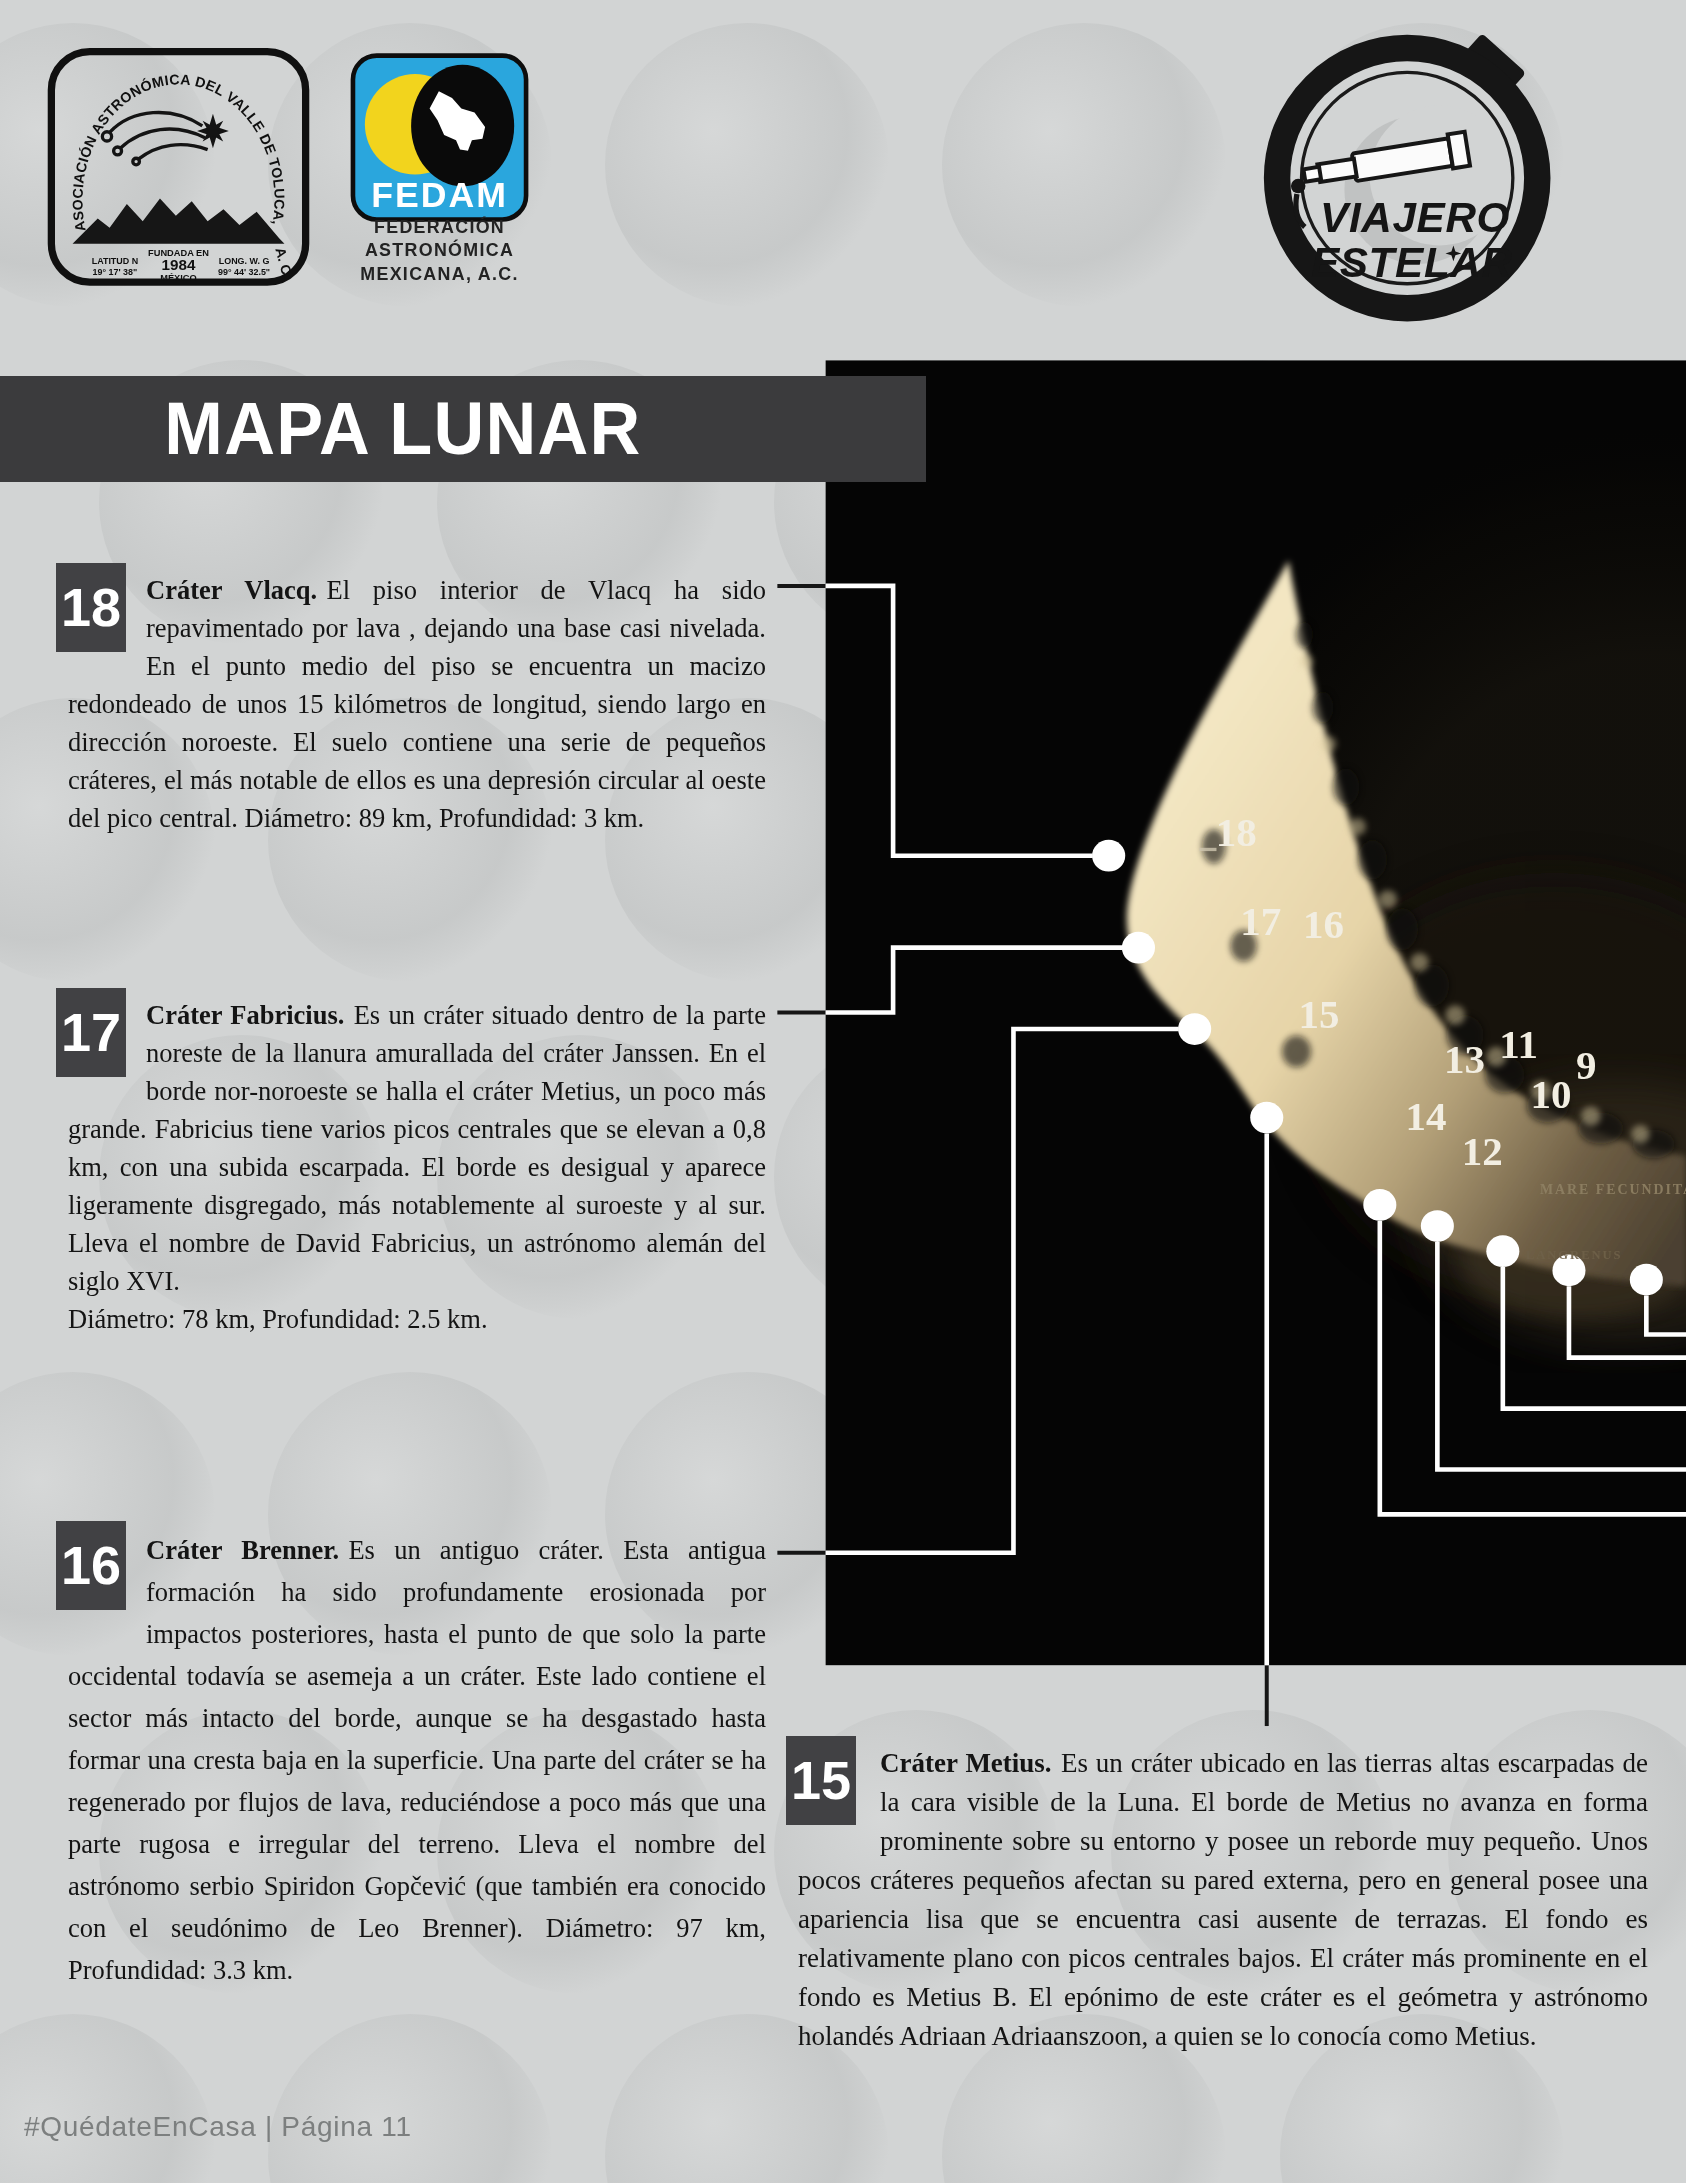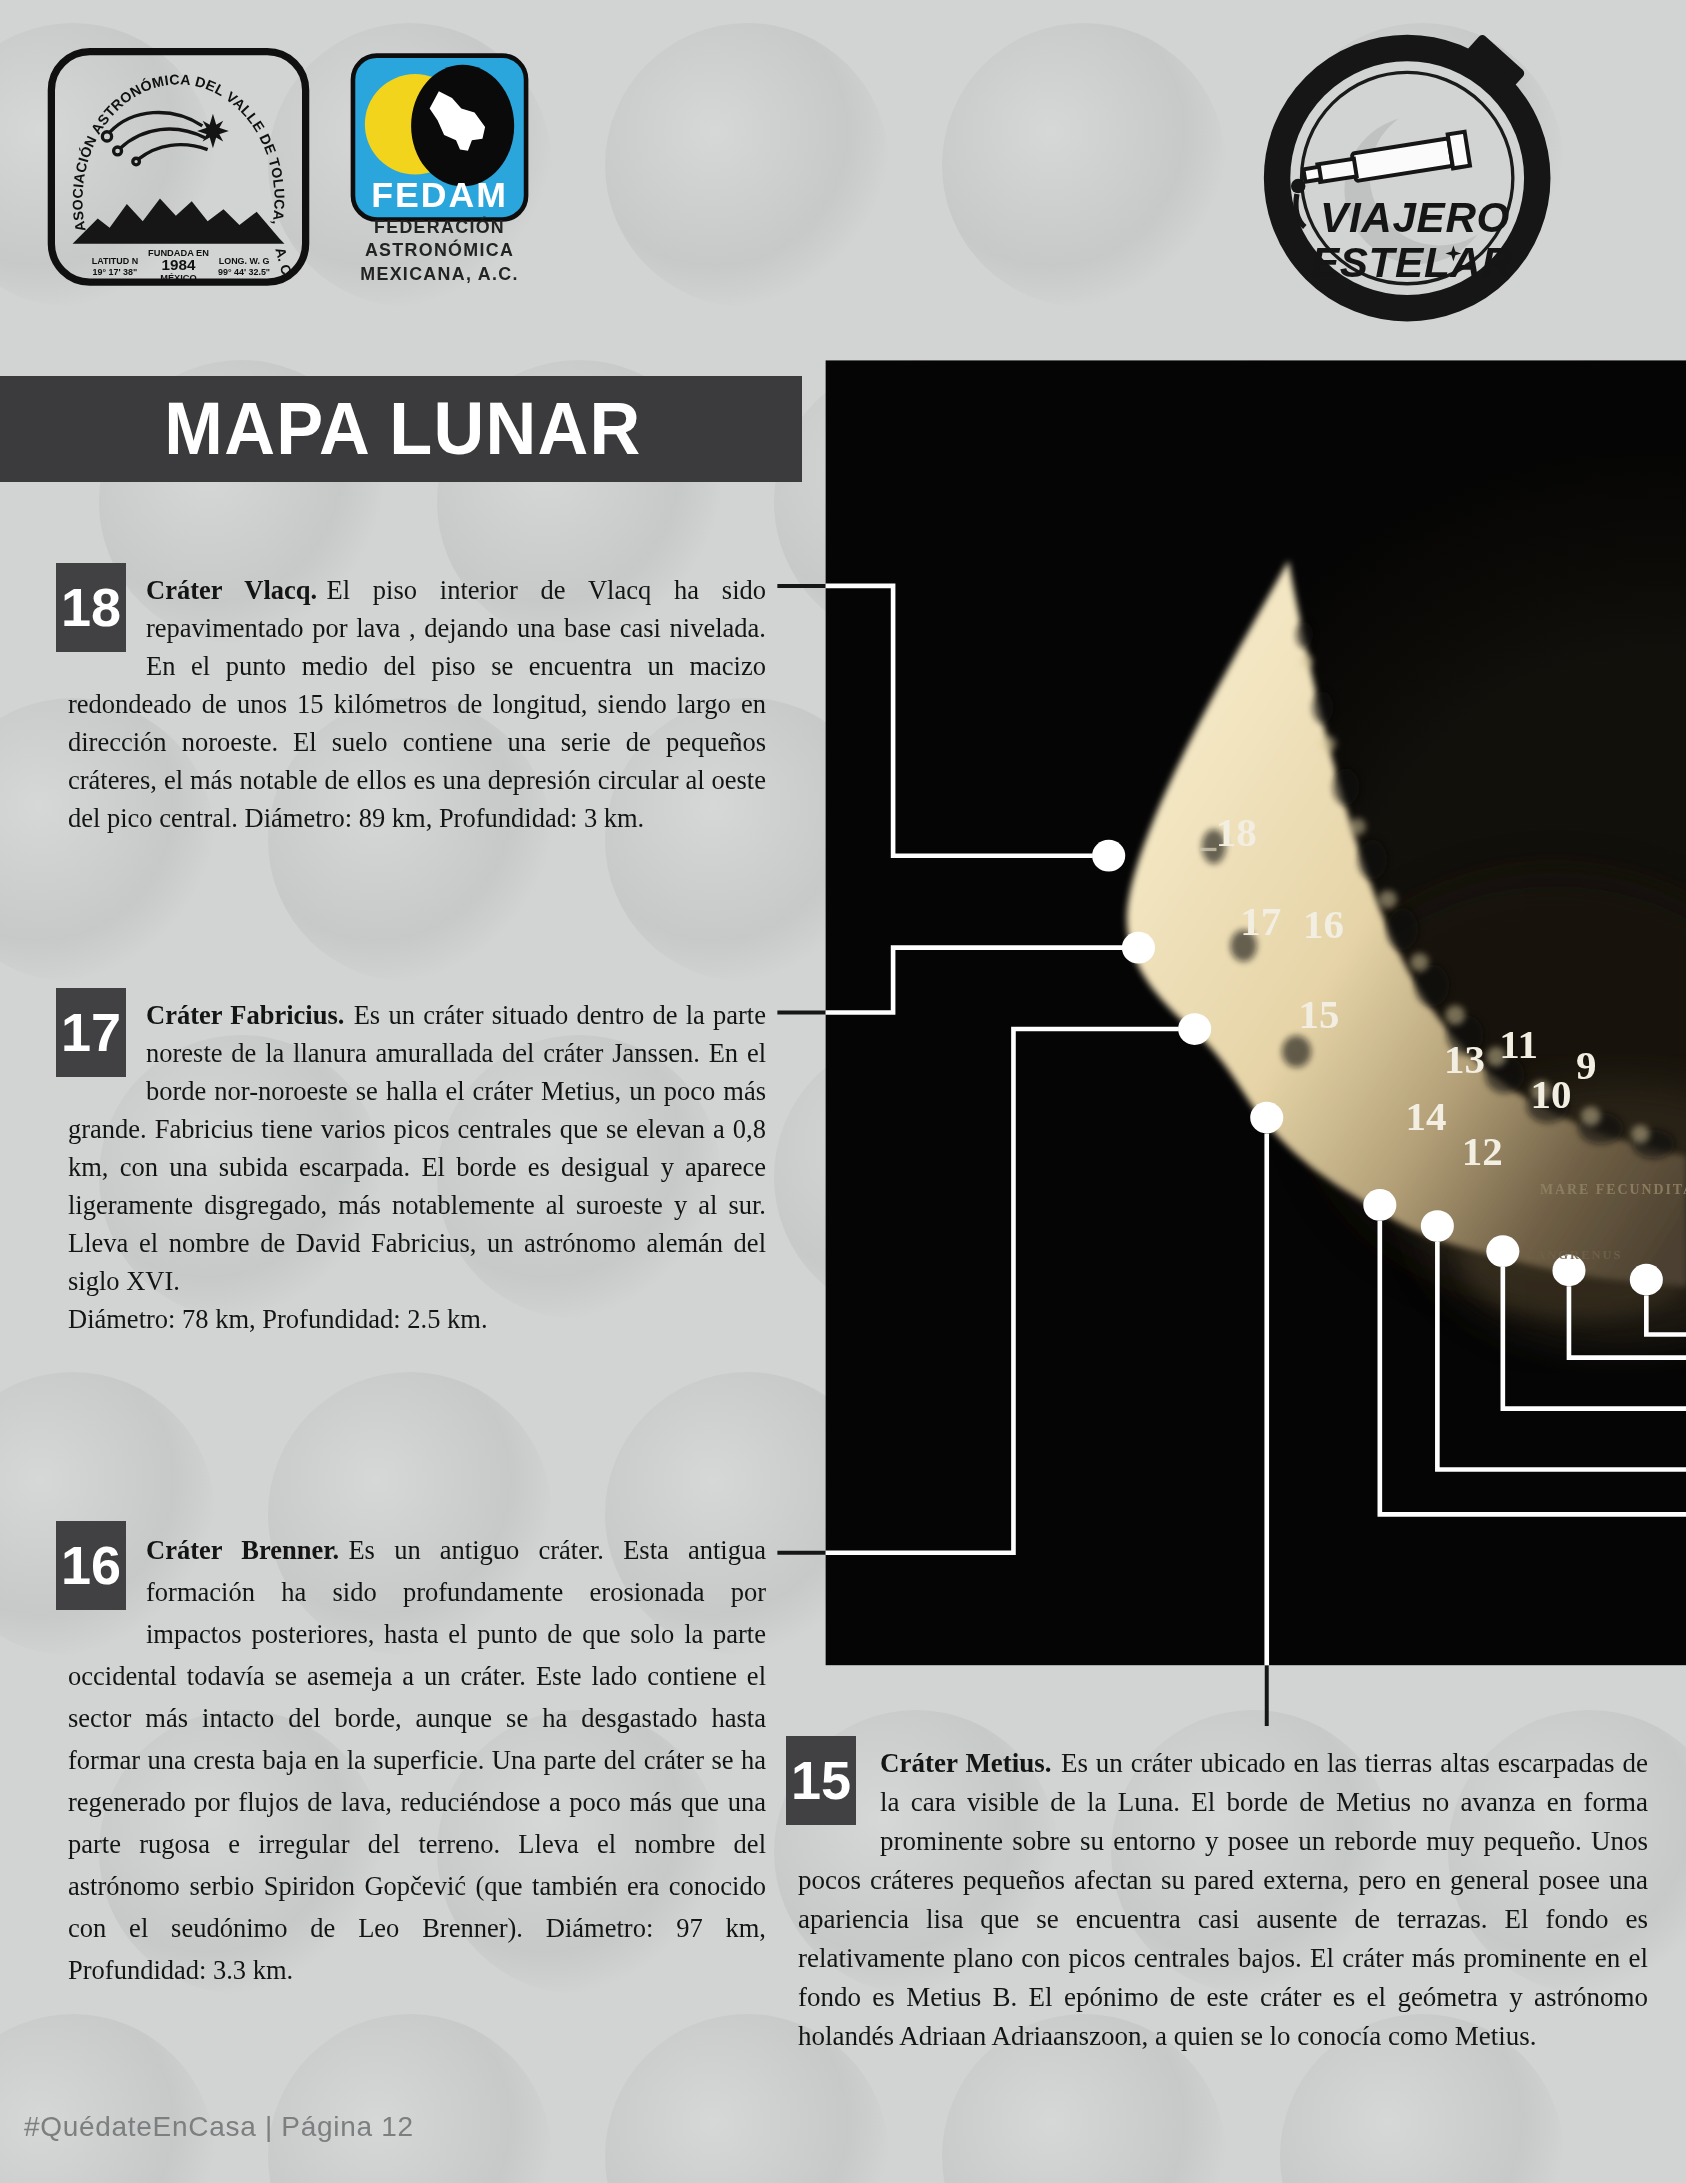--- a/index.html
+++ b/index.html
@@ -7,21 +7,21 @@
     width:1687px;height:2183px;position:relative;overflow:hidden;
     background:#d2d4d4;font-family:"Liberation Serif",serif;
   }
   
   .wm{position:absolute;width:284px;height:284px;border-radius:50%;z-index:0;
       background:radial-gradient(circle at 38% 38%, rgba(255,255,255,.16),
                  rgba(158,161,161,.38) 54%, rgba(158,161,161,.14) 66%, rgba(158,161,161,0) 72%);
       opacity:.55;pointer-events:none;}
   #page-overlay{position:absolute;left:0;top:0;z-index:1;pointer-events:none;}
   .logo{position:absolute;z-index:2;}
-  #title-bar{position:absolute;left:0;top:376px;width:802px;height:106px;background:#3b3b3d;z-index:2;}
+  #title-bar{position:absolute;left:0;top:376px;width:926px;height:106px;background:#3b3b3d;z-index:2;}
   #title-bar h1{margin:0;padding-left:173px;color:#ffffff;
     font:bold 74px/106px "Liberation Sans",sans-serif;letter-spacing:1.3px;
     transform:scaleX(.95);transform-origin:left center;white-space:nowrap;}
   .sec{position:absolute;z-index:2;color:#141414;font-size:26.5px;line-height:38px;}
   .sec p{margin:12px;text-align:justify;}
   .badge{float:left;width:70px;height:89px;background:#414144;color:#ffffff;
     font:bold 54px/89px "Liberation Sans",sans-serif;text-align:center;
     margin:4px 20px 8px 0;}
   .lead{font-weight:bold;margin-right:9.3px;}
   .bodytext{white-space:pre-line;}
@@ -285,14 +285,14 @@
 <div class="sec" id="sec-16" style="left:56px;top:1517px;width:722px">
   <div class="badge">16</div>
   <p><b class="lead">Cráter Brenner.</b><span class="bodytext">Es un antiguo cráter. Esta antigua formación ha sido profundamente erosionada por impactos posteriores, hasta el punto de que solo la parte occidental todavía se asemeja a un cráter. Este lado contiene el sector más intacto del borde, aunque se ha desgastado hasta formar una cresta baja en la superficie. Una parte del cráter se ha regenerado por flujos de lava, reduciéndose a poco más que una parte rugosa e irregular del terreno. Lleva el nombre del astrónomo serbio Spiridon Gopčević (que también era conocido con el seudónimo de Leo Brenner). Diámetro: 97 km, Profundidad:  3.3 km.</span></p>
 </div>
 
 <div class="sec" id="sec-15" style="left:786px;top:1732px;width:874px">
   <div class="badge" style="margin-right:24px">15</div>
   <p><b class="lead">Cráter Metius.</b><span class="bodytext">Es un cráter ubicado en las tierras altas escarpadas de la cara visible de la Luna. El borde de Metius no avanza en forma prominente sobre su entorno y posee un reborde muy pequeño. Unos pocos cráteres pequeños afectan su pared externa, pero en general posee una apariencia lisa que se encuentra casi ausente de terrazas. El fondo es relativamente plano con picos centrales bajos. El cráter más prominente en el fondo es Metius B. El epónimo de este cráter es el geómetra y astrónomo holandés Adriaan Adriaanszoon, a quien se lo conocía como Metius.</span></p>
 </div>
 
-<div id="footer">#QuédateEnCasa  |  Página 12</div>
+<div id="footer">#QuédateEnCasa  |  Página 11</div>
 
 
 </body></html>

